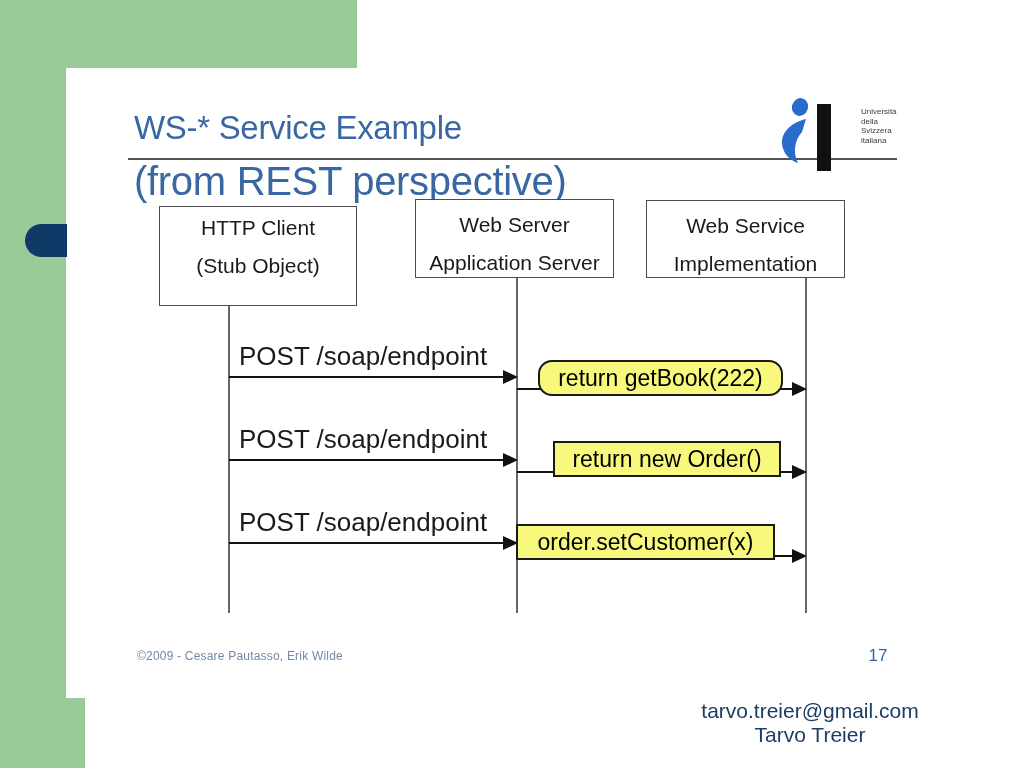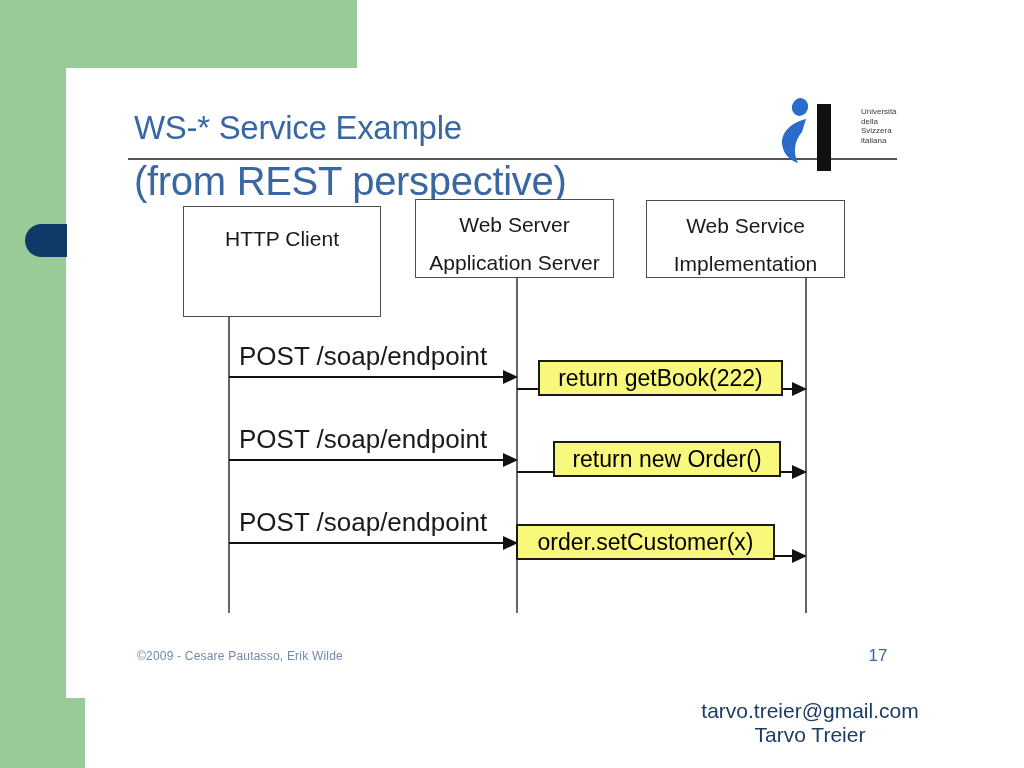--- a/index.html
+++ b/index.html
@@ -23,40 +23,40 @@
   .title-2{position:absolute;left:134px;top:161px;font-size:40px;line-height:40px;color:var(--title-blue);letter-spacing:-.3px;}
 
   
   .logo-figure{position:absolute;left:776px;top:98px;width:38px;height:66px;z-index:2;}
   .logo-bar{position:absolute;left:817px;top:104px;width:14px;height:67px;background:var(--logo-bar-black);z-index:2;}
   .logo-text{position:absolute;left:837px;top:107px;width:70px;font-size:8px;line-height:9.5px;color:#3a3a3a;z-index:2;margin-left:24px;}
 
   
   .actor{position:absolute;background:#fff;border:1.5px solid var(--box-border-gray);
     text-align:center;color:var(--text-black);font-size:21px;line-height:38px;z-index:2;}
-  .actor-1{left:159px;top:206px;width:196px;height:96px;padding-top:13px;margin-left:24px;}
+  .actor-1{left:159px;top:206px;width:196px;height:96px;padding-top:2px;}
   .actor-2{left:415px;top:199px;width:197px;height:71px;padding-top:6px;}
   .actor-3{left:646px;top:200px;width:197px;height:70px;padding-top:6px;}
 
   
   .lifeline{position:absolute;width:2px;background:var(--lifeline-gray);z-index:0;}
   .lifeline-1{left:228px;top:305px;height:308px;}
   .lifeline-2{left:516px;top:276px;height:337px;}
   .lifeline-3{left:805px;top:276px;height:337px;}
 
   
   .msg-label{position:absolute;left:239px;font-size:26px;line-height:30px;color:var(--text-black);z-index:1;}
   .msg-line{position:absolute;height:2px;background:var(--arrow-black);z-index:1;}
   .arrow-head{position:absolute;width:0;height:0;border-top:7px solid transparent;
     border-bottom:7px solid transparent;border-left:15px solid var(--arrow-black);z-index:1;}
 
   
   .note{position:absolute;background:var(--note-yellow);border:2px solid var(--note-border);
     color:#000;font-size:23px;text-align:center;line-height:32px;height:32px;z-index:3;}
-  .note-1{left:538px;top:360px;width:241px;}
+  .note-1{left:538px;top:360px;width:241px;border-radius:14px;}
   .note-2{left:545px;top:441px;width:224px;margin-left:8px;}
   .note-3{left:516px;top:524px;width:255px;}
 
   
   .copyright{position:absolute;left:137px;top:649px;font-size:12px;color:var(--footer-blue);letter-spacing:.2px;}
   .page-number{position:absolute;left:862px;top:646px;width:32px;text-align:center;font-size:17px;font-weight:normal;color:var(--page-number-blue);}
 
   
   .contact{position:absolute;left:630px;top:699px;width:360px;text-align:center;
     color:var(--contact-navy);font-size:21px;line-height:24px;}
@@ -82,20 +82,21 @@
   <div class="logo-bar"></div>
   <div class="logo-text">
     <div>Università</div>
     <div>della</div>
     <div>Svizzera</div>
     <div>italiana</div>
   </div>
 
   <div class="actor actor-1">
     <div>HTTP Client</div>
+    <div>(Stub Object)</div>
   </div>
   <div class="actor actor-2">
     <div>Web Server</div>
     <div>Application Server</div>
   </div>
   <div class="actor actor-3">
     <div>Web Service</div>
     <div>Implementation</div>
   </div>
 

